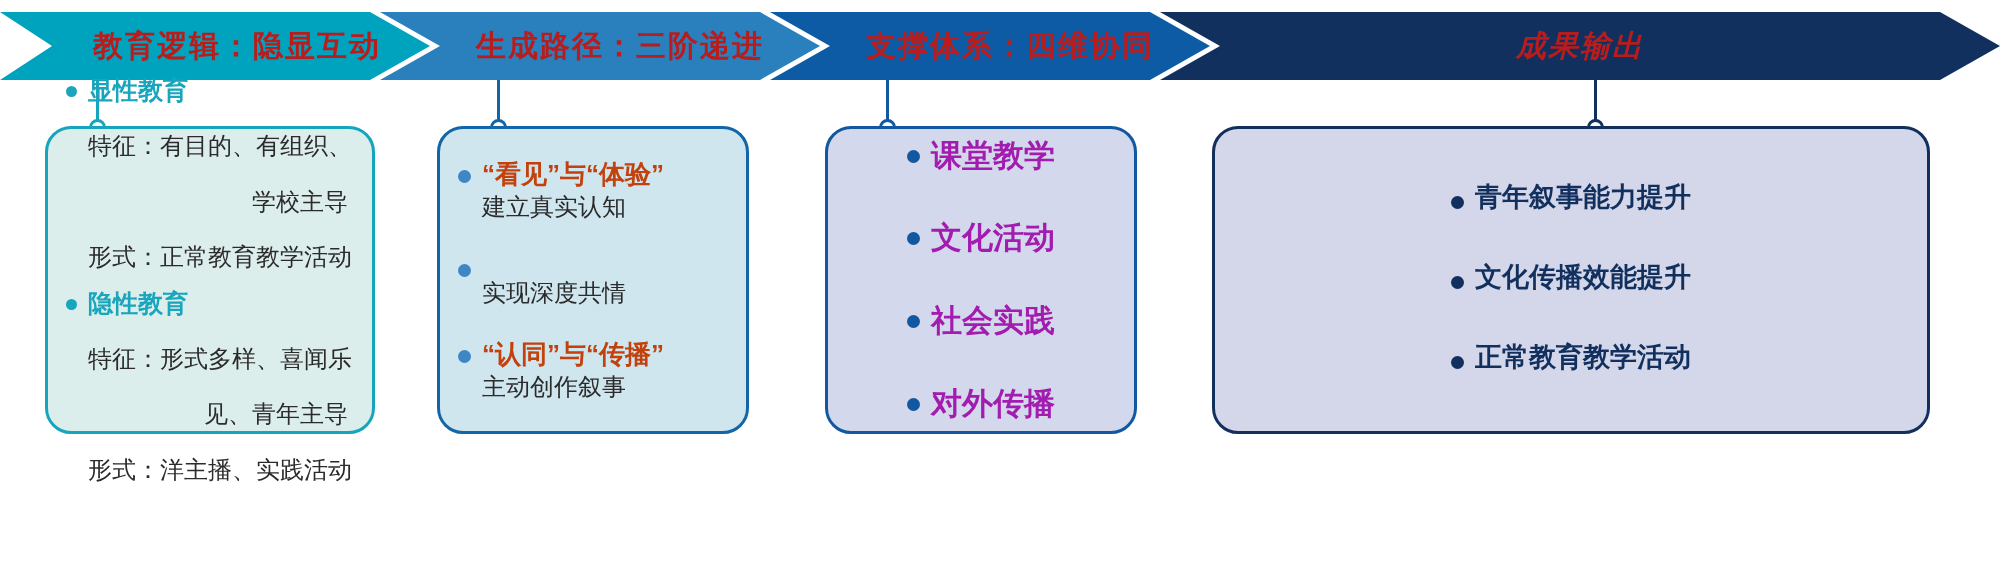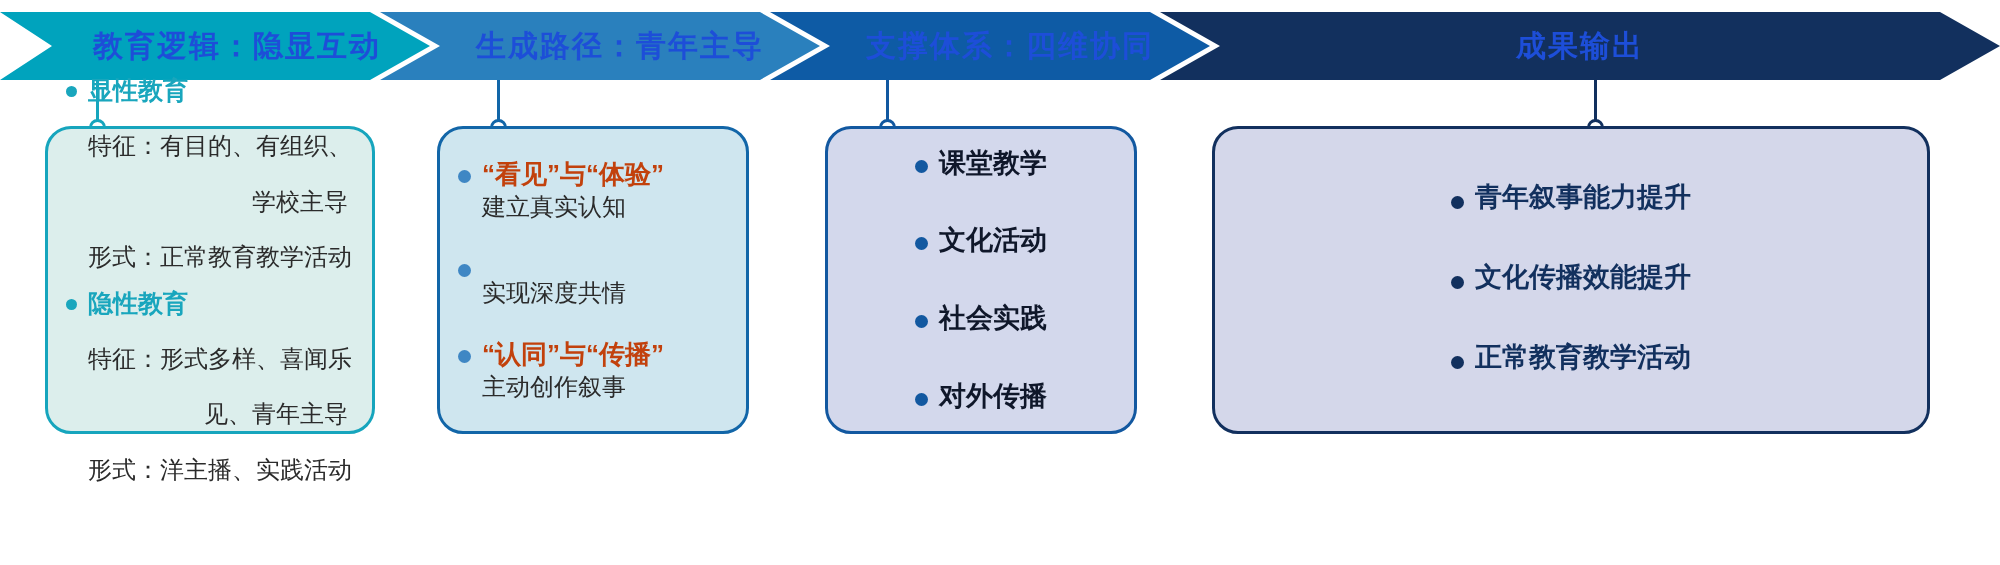--- a/index.html
+++ b/index.html
@@ -9,21 +9,21 @@
     font-family:"Liberation Sans","DejaVu Sans",sans-serif;
     overflow:hidden;
   }
   #stage{position:relative;width:2000px;height:565px;}
 
   
   .ribbon{position:absolute;top:12px;left:0;width:2000px;height:68px;}
   .chev{
     position:absolute;top:0;height:68px;
     display:flex;align-items:center;justify-content:center;
-    color:#1d4ed8;
+    color:#b91c1c;
     font-size:30px;font-weight:bold;letter-spacing:2px;
     box-sizing:border-box;
   }
   .chev .lbl{position:relative;z-index:2;white-space:nowrap;}
 
   
   .conn-line{position:absolute;width:3px;background:#16a5bd;}
   .conn-dot{
     position:absolute;width:17px;height:17px;border-radius:50%;
     background:#ffffff;box-sizing:border-box;border:3px solid #16a5bd;
@@ -69,21 +69,21 @@
   .c1 .sub.ind{text-align:right;padding-right:6px;}
 
   
   .c2 .bul{color:#c2410c;font-size:26px;}
   .c2 .bul .dot{background:#3f87c4;width:13px;height:13px;margin-top:12px;}
   .c2 .grp{margin-bottom:30px;}
   .c2 .grp:last-child{margin-bottom:0;}
   .c2 .sub{margin-left:24px;}
 
   
-  .c3 .bul{color:#0f172a;font-size:27px;margin-bottom:44px;}
+  .c3 .bul{color:#a21caf;font-size:31px;margin-bottom:44px;}
   .c3 .bul:last-child{margin-bottom:0;}
   .c3 .bul .dot{background:#1258a0;width:13px;height:13px;margin-top:13px;}
   .c3 .inner{margin:0 auto;}
 
   
   .c4 .bul{color:#12305e;font-size:27px;margin-bottom:46px;}
   .c4 .bul:last-child{margin-bottom:0;}
   .c4 .bul .dot{background:#12305e;width:13px;height:13px;margin-top:13px;}
   .c4 .inner{margin:0 auto;}
 </style>
@@ -96,26 +96,26 @@
     <svg width="2000" height="68" viewBox="0 0 2000 68" style="position:absolute;top:0;left:0;">
       <polygon points="0,0 370,0 430,34 370,68 0,68 52,34" fill="#00a3bd"></polygon>
       <polygon points="380,0 760,0 820,34 760,68 380,68 440,34" fill="#2a80bd"></polygon>
       <polygon points="770,0 1150,0 1210,34 1150,68 770,68 830,34" fill="#0e5ba5"></polygon>
       <polygon points="1160,0 1940,0 2000,34 1940,68 1160,68 1220,34" fill="#12305e"></polygon>
     </svg>
     <div class="chev" style="left:52px;width:370px;">
       <span class="lbl">教育逻辑：隐显互动</span>
     </div>
     <div class="chev" style="left:440px;width:360px;">
-      <span class="lbl">生成路径：青年主导</span>
+      <span class="lbl">生成路径：三阶递进</span>
     </div>
     <div class="chev" style="left:830px;width:360px;">
       <span class="lbl">支撑体系：四维协同</span>
     </div>
-    <div class="chev" style="left:1220px;width:720px;">
+    <div class="chev" style="left:1220px;width:720px;font-style:italic;">
       <span class="lbl">成果输出</span>
     </div>
   </div>
 
   <div class="conn-line" style="left:96px;top:80px;height:47px;background:#16a5bd;"></div>
   <div class="conn-dot" style="left:89px;top:119px;border-color:#16a5bd;"></div>
 
   <div class="conn-line" style="left:497px;top:80px;height:47px;background:#1266a8;"></div>
   <div class="conn-dot" style="left:490px;top:119px;border-color:#1266a8;"></div>
 

